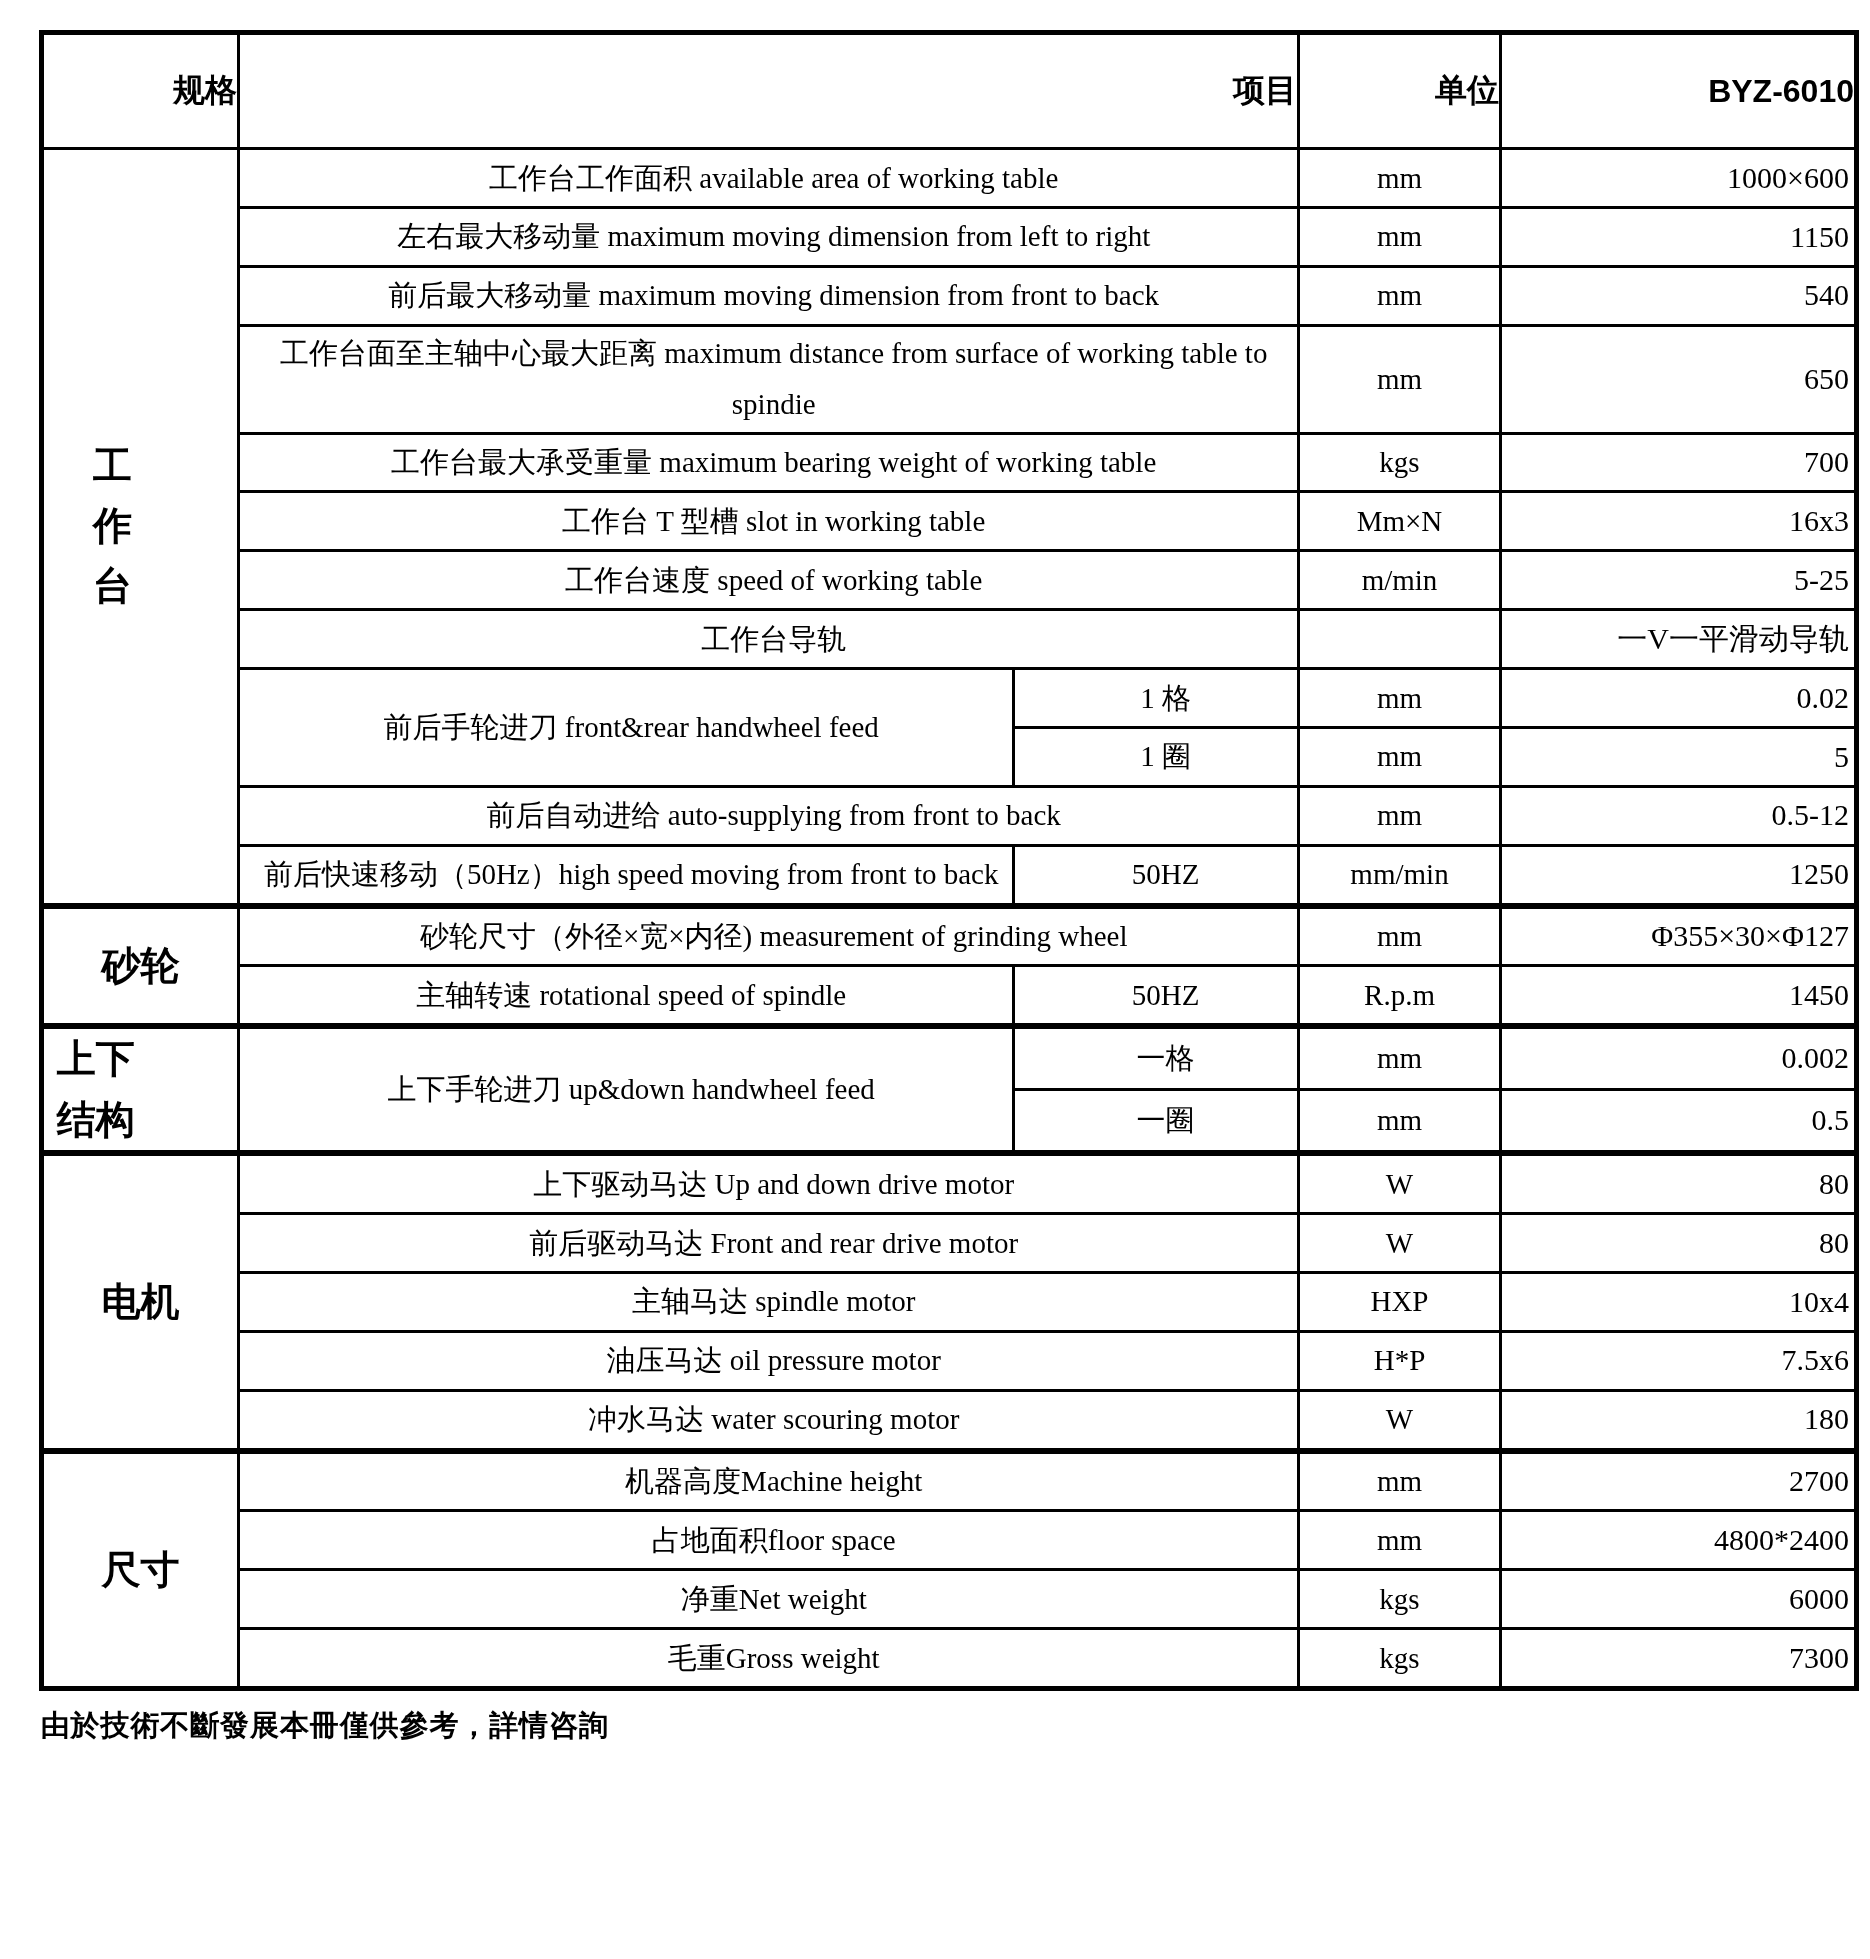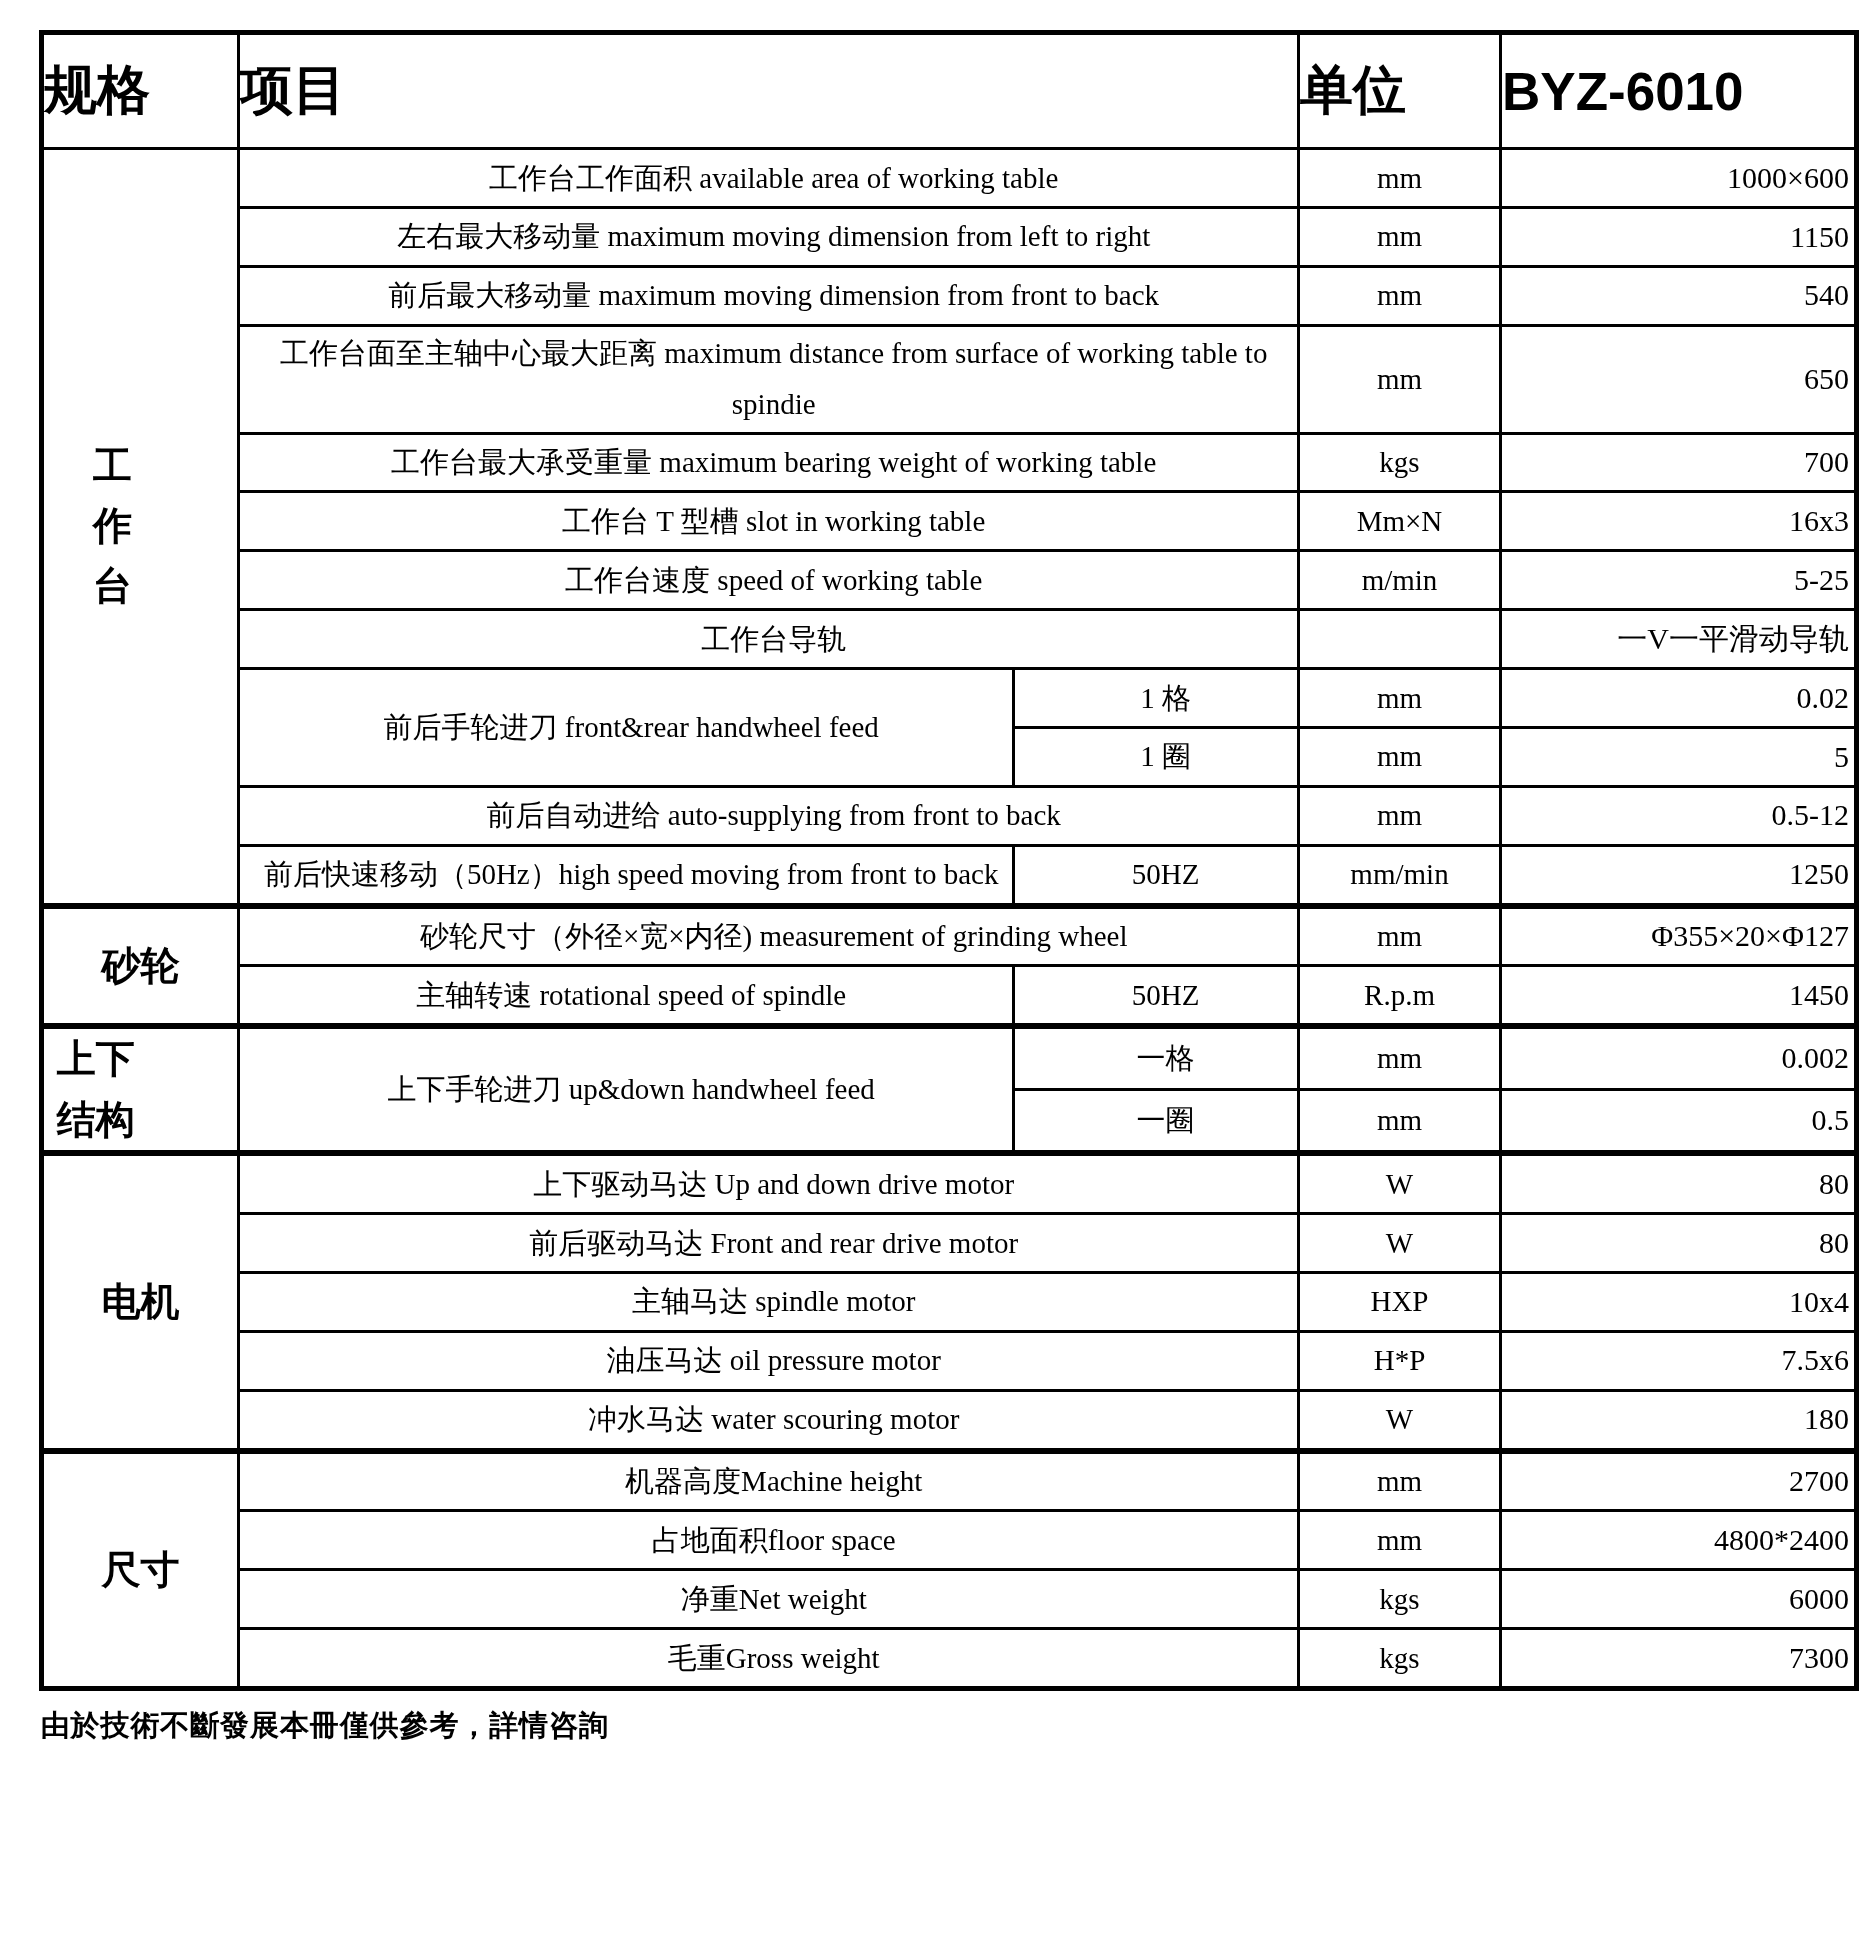--- a/index.html
+++ b/index.html
@@ -31,22 +31,22 @@
 
   th, td {
     border: 3.4px solid #000;
     vertical-align: middle;
     overflow: hidden;
   }
   tr.header-row { height: 116px; }
   th {
     font-family: "Liberation Sans", "DejaVu Sans", sans-serif;
     font-weight: bold;
-    font-size: 53px;
-    text-align: left;
+    font-size: 32px;
+    text-align: right;
     padding: 0;
   }
   td {
     font-size: 29px;
     line-height: 1.75;
   }
   td.item {
     text-align: center;
     padding: 1.7px 8.6px 1.7px 19px;
   }
@@ -173,21 +173,21 @@
       <td class="unit">mm/min</td>
       <td class="val">1250</td>
     </tr>
 
     <tr class="gstart">
       <td class="spec-col" rowspan="2">
         <div class="vstack">砂轮</div>
       </td>
       <td class="item" colspan="2">砂轮尺寸（外径×宽×内径) measurement of grinding wheel</td>
       <td class="unit">mm</td>
-      <td class="val">Φ355×20×Φ127</td>
+      <td class="val">Φ355×30×Φ127</td>
     </tr>
     <tr>
       <td class="item">主轴转速 rotational speed of spindle</td>
       <td class="sub">50HZ</td>
       <td class="unit">R.p.m</td>
       <td class="val">1450</td>
     </tr>
 
     <tr class="gstart">
       <td class="spec-col" rowspan="2">

